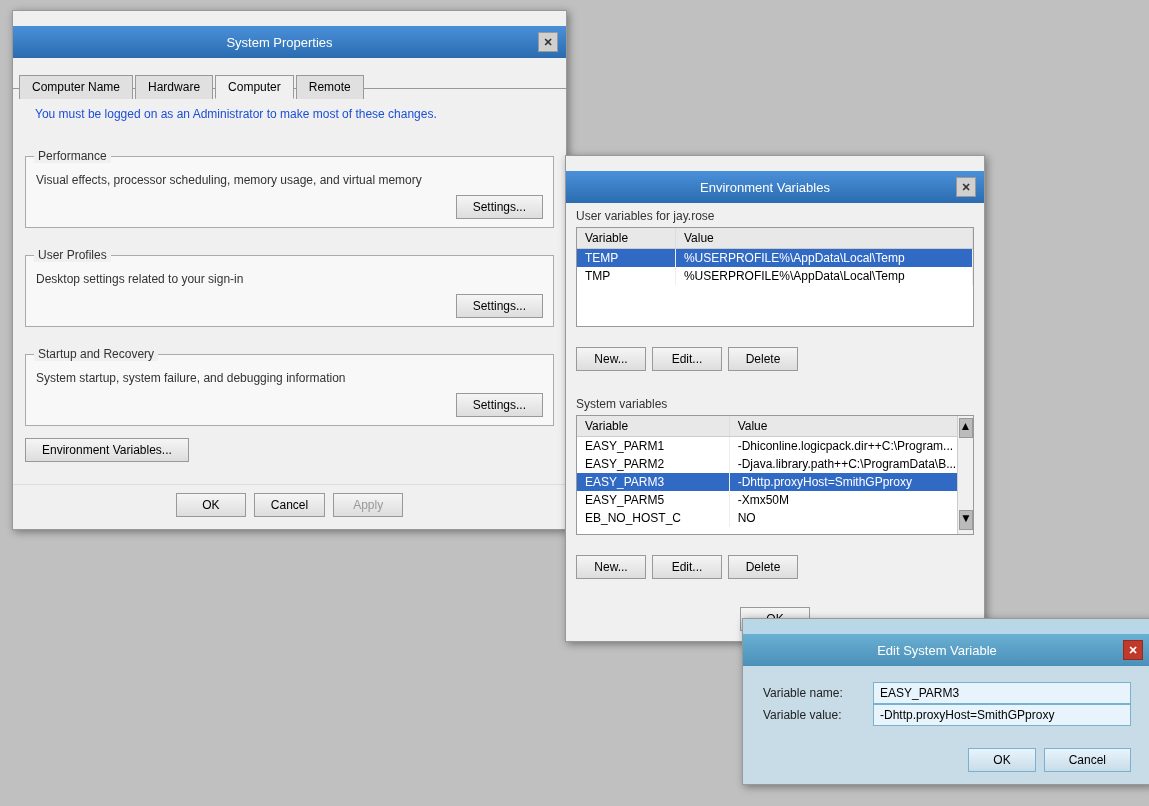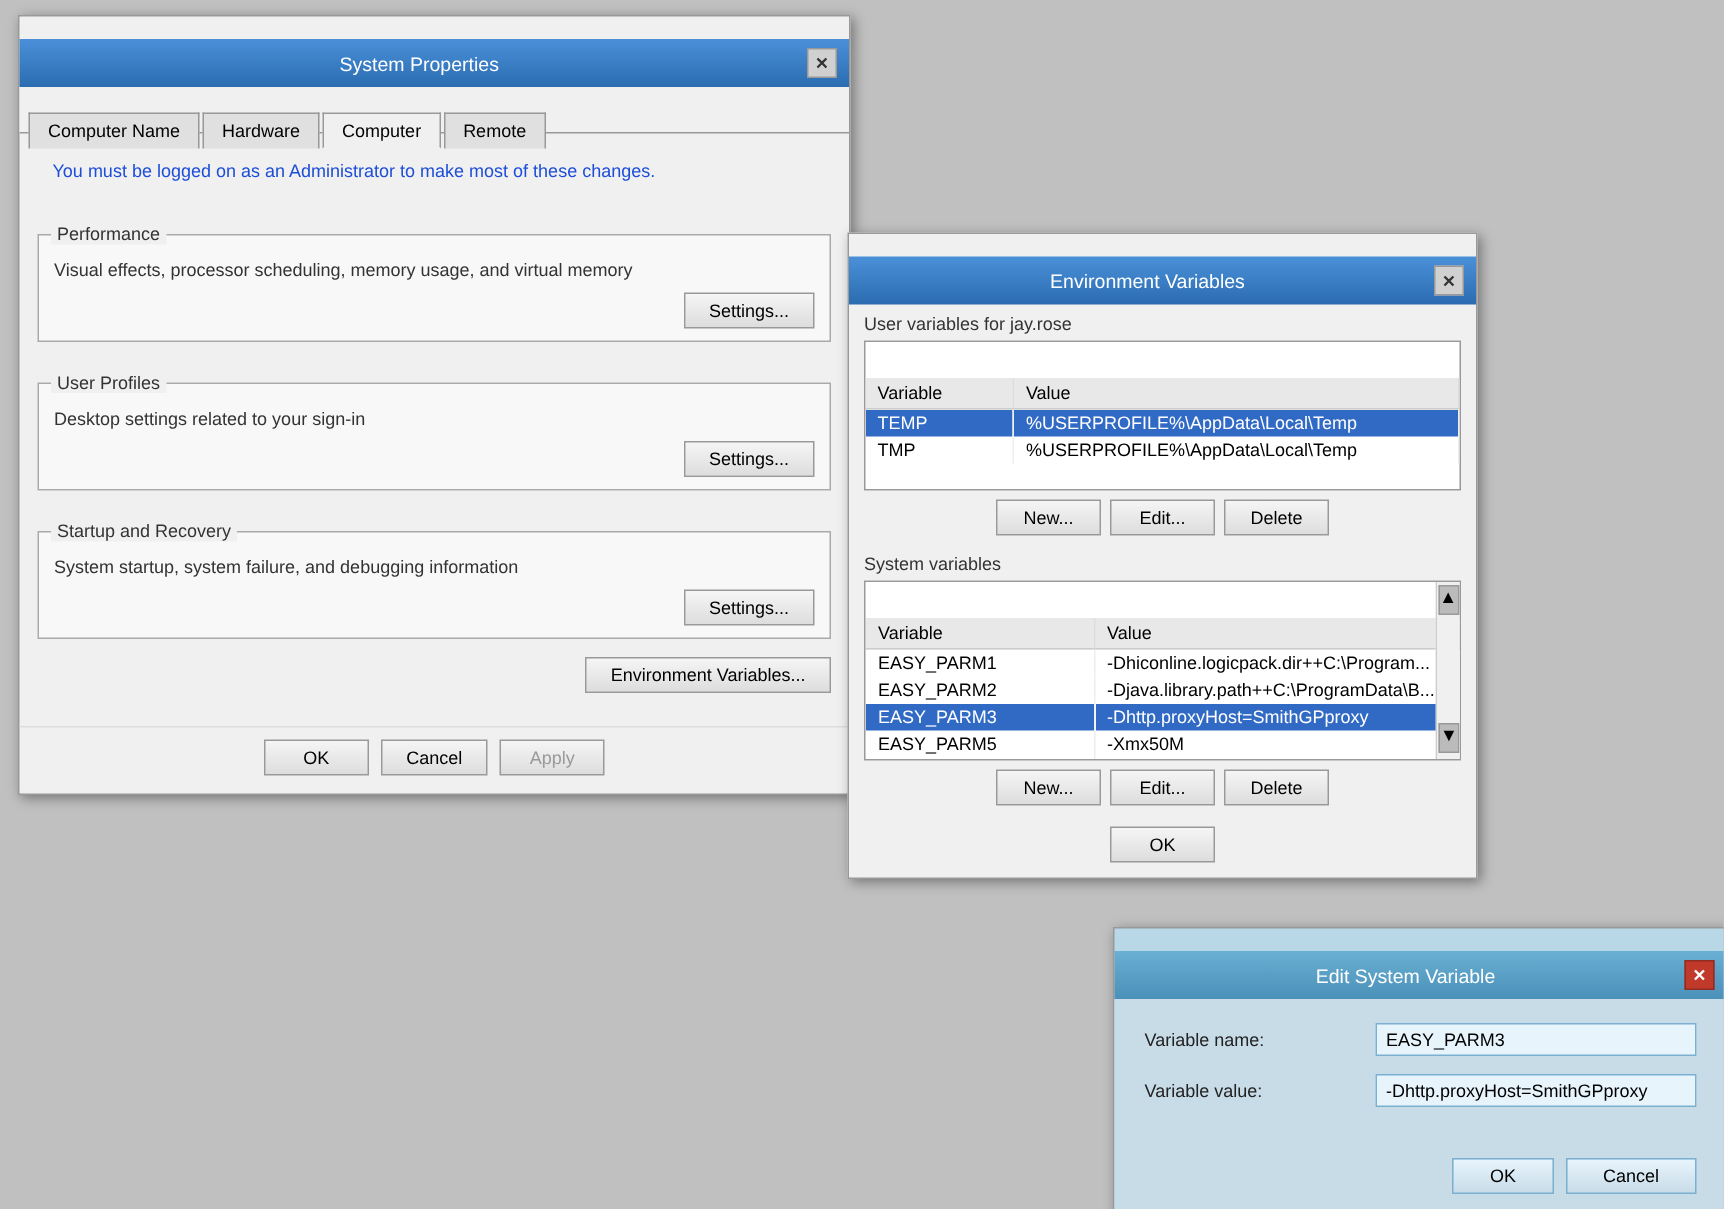--- a/index.html
+++ b/index.html
@@ -183,21 +183,20 @@
       border: 1px solid #999;
       background: white;
       height: 100px;
       overflow: auto;
     }
 
     table {
       width: 100%;
       border-collapse: collapse;
       font-size: 12px;
-      margin-top: 24px;
     }
 
     table thead th {
       background: #e8e8e8;
       border-bottom: 1px solid #ccc;
       padding: 3px 8px;
       text-align: left;
       font-weight: normal;
       border-right: 1px solid #ddd;
     }
@@ -215,23 +214,23 @@
       padding: 2px 8px;
       border-right: 1px solid #eee;
       white-space: nowrap;
       overflow: hidden;
       text-overflow: ellipsis;
       max-width: 180px;
     }
 
     .ev-buttons {
       display: flex;
-      justify-content: center;
+      justify-content: flex-start;
       gap: 6px;
-      padding: 6px 10px;
+      padding: 20px 10px;
     }
 
     .sys-var-container {
       margin: 0 10px;
       border: 1px solid #999;
       background: white;
       height: 120px;
       overflow: hidden;
       position: relative;
     }
@@ -270,22 +269,21 @@
     }
 
     .edit-var-content {
       padding: 16px 20px;
       background: #c8dce8;
     }
 
     .field-row {
       display: flex;
       align-items: center;
-      margin-bottom: 12px;
-      gap: 44px;
+      margin-bottom: 0;
     }
 
     .field-label {
       width: 110px;
       font-size: 12px;
       color: #222;
       flex-shrink: 0;
     }
 
     .field-input {
@@ -349,21 +347,21 @@
     </div>
 
     <div class="section-box">
       <div class="section-label">Startup and Recovery</div>
       <div class="section-desc">System startup, system failure, and debugging information</div>
       <div class="section-settings-btn">
         <button class="win-btn">Settings...</button>
       </div>
     </div>
 
-    <div style="display:flex; justify-content:flex-end; margin-bottom: 8px;">
+    <div style="display:flex; justify-content:flex-start; margin-bottom: 8px;">
       <button class="win-btn">Environment Variables...</button>
     </div>
   </div>
 
   <div class="dialog-footer">
     <button class="win-btn">OK</button>
     <button class="win-btn">Cancel</button>
     <button class="win-btn disabled">Apply</button>
   </div>
 </div>

